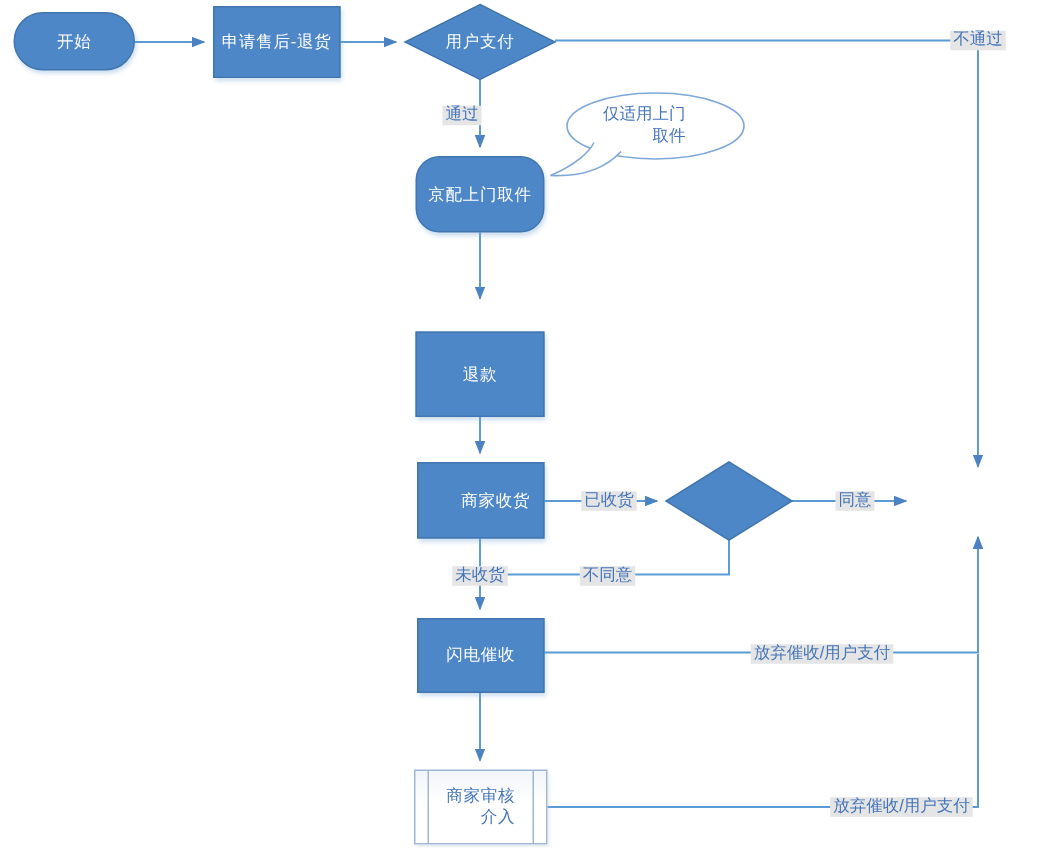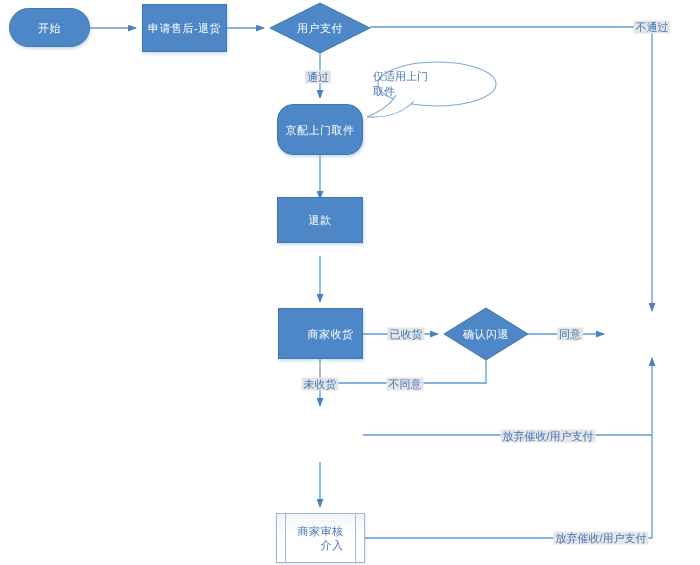--- a/index.html
+++ b/index.html
@@ -38,22 +38,22 @@
     position:absolute;top:0;bottom:0;width:1px;background:var(--predef-border);
   }
   .predef .bar.l{left:8px;}
   .predef .bar.r{right:8px;}
   .elabel{
     position:absolute;transform:translate(-50%,-50%);
     background:#e5e5e5;color:var(--labelc);font-size:11px;line-height:13px;
     white-space:nowrap;padding:0 2px;
   }
   .bubble-text{
-    position:absolute;left:373px;top:69px;width:100px;
-    color:var(--labelc);font-size:11px;line-height:15px;text-align:left;
+    position:absolute;left:357px;top:69px;width:100px;
+    color:var(--labelc);font-size:11px;line-height:15px;text-align:right;
   }
   svg .conn{stroke:var(--line);stroke-width:1.3;fill:none;}
   svg .shape{fill:var(--node-fill);stroke:var(--node-border);stroke-width:1;}
   svg .bubble{fill:#ffffff;stroke:#7fa8d9;stroke-width:1.1;}
   svg .bubble-fill{fill:#ffffff;stroke:none;}
 </style>
 </head>
 <body>
 
 <div class="canvas">
@@ -103,50 +103,50 @@
   </div>
 
   <div class="node diamond-label" style="left:270px;top:3px;width:100px;height:50px;">
     <span>用户支付</span>
   </div>
 
   <div class="node blue" style="left:277px;top:104px;width:86px;height:51px;border-radius:16px;">
     <span>京配上门取件</span>
   </div>
 
-  <div class="node blue" style="left:277px;top:197px;width:86px;height:46px;">
+  <div class="node blue" style="left:277px;top:221px;width:86px;height:57px;">
     <span>退款</span>
   </div>
 
   <div class="node blue" style="left:278px;top:308px;width:85px;height:51px;padding-left:20px;">
     <span>商家收货</span>
   </div>
 
-  <div class="node diamond-label" style="left:444px;top:308px;width:84px;height:52px;">
-    <span>确认闪退</span>
-  </div>
 
 
+  <div class="node blue" style="left:278px;top:412px;width:85px;height:50px;">
+    <span>闪电催收</span>
+  </div>
 
   <div class="node predef" style="left:276px;top:513px;width:89px;height:50px;">
     <span class="bar l"></span>
     <span class="bar r"></span>
     <span>
       <span>商家审核</span><br>
       <span>介入</span>
     </span>
   </div>
 
   <div class="bubble-text">
     <span>仅适用上门</span><br>
     <span>取件</span>
   </div>
 
   <span class="elabel" style="left:652px;top:27px;">不通过</span>
-  <span class="elabel" style="left:318px;top:77px;">通过</span>
+  <span class="elabel" style="left:308px;top:77px;">通过</span>
   <span class="elabel" style="left:406px;top:334px;">已收货</span>
   <span class="elabel" style="left:570px;top:334px;">同意</span>
   <span class="elabel" style="left:320px;top:384px;">未收货</span>
   <span class="elabel" style="left:405px;top:384px;">不同意</span>
   <span class="elabel" style="left:548px;top:436px;">放弃催收/用户支付</span>
   <span class="elabel" style="left:601px;top:538px;">放弃催收/用户支付</span>
 
 </div>
 
 </body></html>

